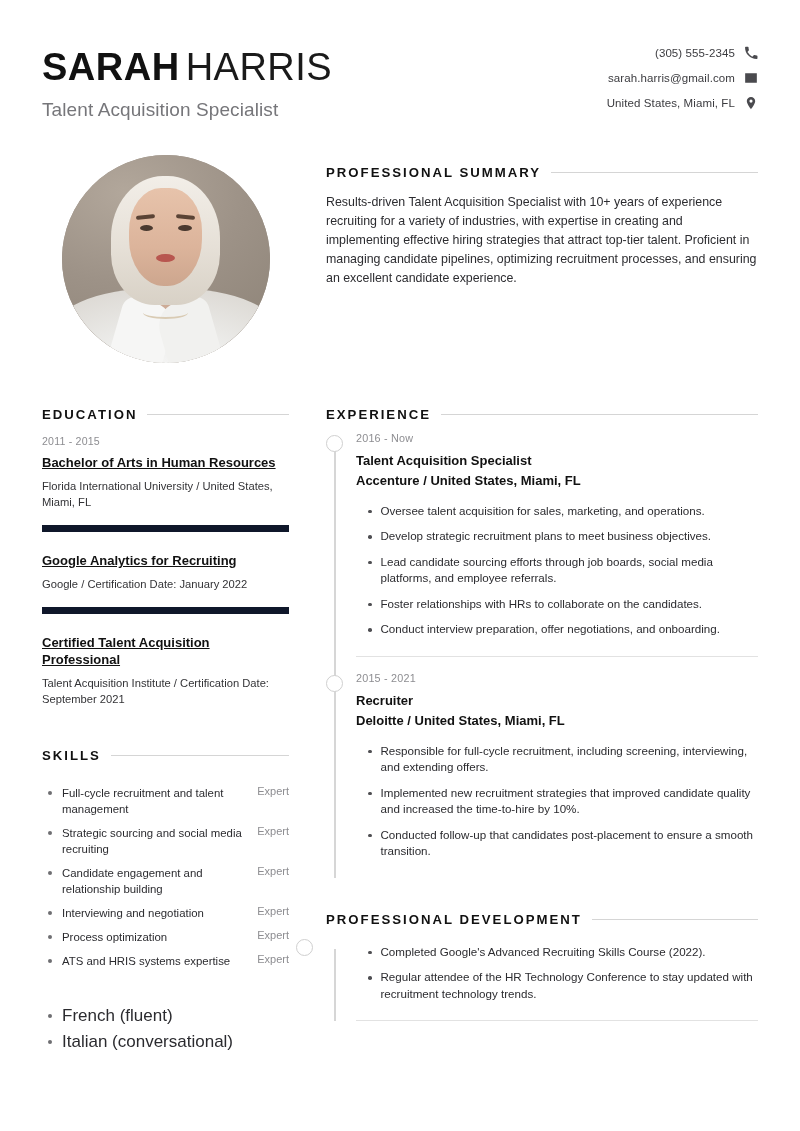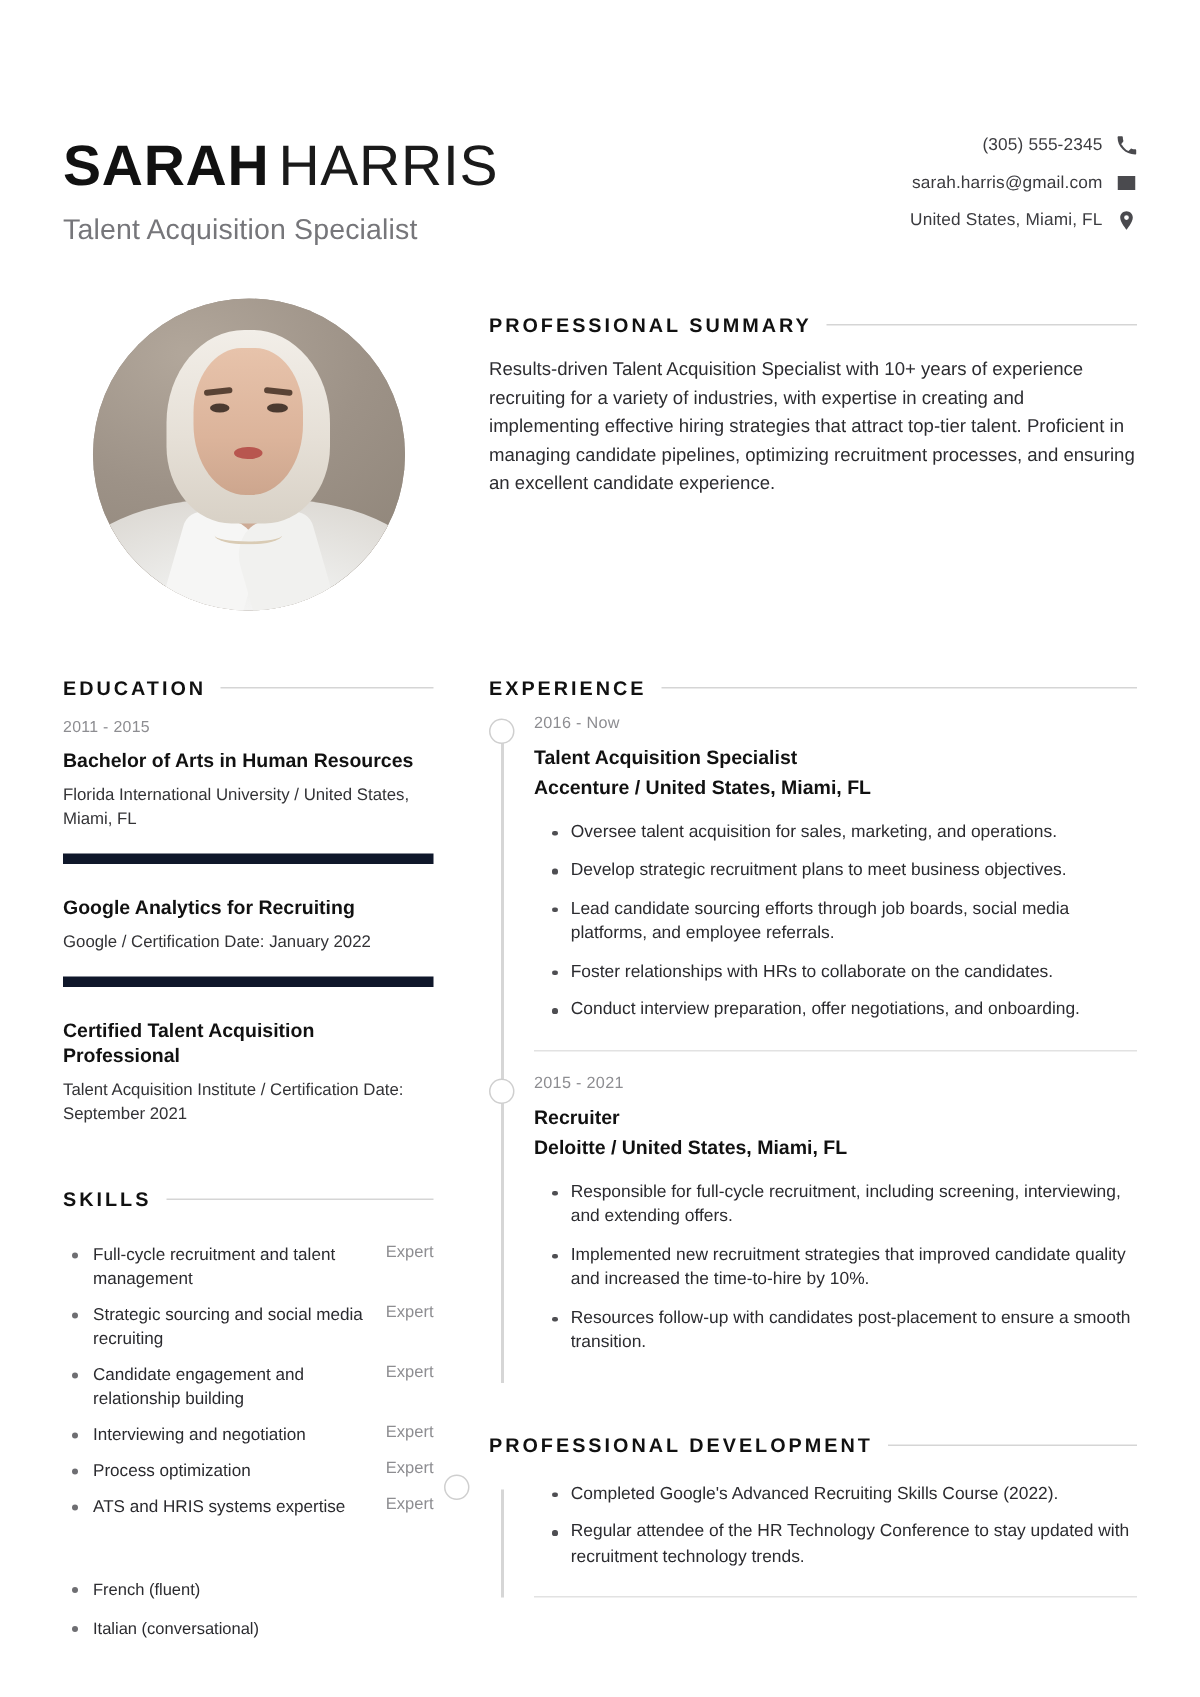--- a/index.html
+++ b/index.html
@@ -3,21 +3,21 @@
 <meta charset="utf-8">
 <style>
   * { box-sizing: border-box; margin: 0; padding: 0; }
   html, body {
     width: 800px; height: 1131px;
     background: #ffffff;
     font-family: "Liberation Sans", sans-serif;
     color: #1a1a1a;
     -webkit-font-smoothing: antialiased;
   }
-  .page { position: relative; width: 800px; height: 1031px; padding: 40px 42px 16px 42px; margin-top: 44px; }
+  .page { position: relative; width: 800px; height: 1031px; padding: 40px 42px 16px 42px; }
 
   
   .header { display: flex; align-items: flex-start; justify-content: space-between; }
   .name-block { padding-top: 4px; }
   .name { font-size: 38px; line-height: 46px; letter-spacing: 0.5px; white-space: nowrap; }
   .name .first { font-weight: 700; color: #111111; }
   .name .last { font-weight: 300; color: #1a1a1a; margin-left: 6px; }
   .job-title { margin-top: 9px; font-size: 19px; font-weight: 400; color: #76767a; letter-spacing: 0.1px; }
 
   .contact { display: flex; flex-direction: column; align-items: flex-end; gap: 11px; padding-top: 6px; }
@@ -74,34 +74,34 @@
 
   
   .columns { display: flex; margin-top: 44px; }
   .left-col { width: 247px; flex: 0 0 247px; }
   .right-col { flex: 1; padding-left: 37px; }
 
   
   .edu-item { padding: 13px 0 15px 0; }
   .edu-item + .edu-item { border-top: 7px solid #0f172a; }
   .edu-date { font-size: 10.6px; color: #8d8d91; letter-spacing: 0.2px; }
-  .edu-degree { margin-top: 7px; font-size: 13px; font-weight: 700; line-height: 17px; color: #111111; }
+  .edu-degree { margin-top: 7px; font-size: 13px; font-weight: 700; line-height: 17px; color: #111111; text-decoration: underline; }
   .edu-school { margin-top: 7px; font-size: 11.2px; line-height: 16px; color: #333336; }
 
   
   .skills-wrap { margin-top: 18px; }
   .skill-row { display: flex; align-items: flex-start; padding: 4px 0; }
   .bullet { flex: 0 0 auto; width: 4px; height: 4px; border-radius: 50%; background: #6e6e72; margin: 6px 10px 0 6px; }
   .skill-name { flex: 1; font-size: 11.4px; line-height: 16px; color: #2b2b2f; padding-right: 8px; }
   .skill-level { flex: 0 0 auto; font-size: 11px; color: #8d8d91; padding-top: 0px; }
 
   
   .lang-wrap { margin-top: 14px; }
   .lang-row { display: flex; align-items: flex-start; padding: 5px 0; }
-  .lang-name { font-size: 11px; line-height: 16px; color: #2b2b2f; }
+  .lang-name { font-size: 17px; line-height: 16px; color: #2b2b2f; }
 
   
   .timeline { position: relative; margin-top: 10px; padding-left: 30px; }
   .tl-line { position: absolute; left: 8px; top: 10px; bottom: 0; width: 1.5px; background: #d6d6d6; }
   .tl-entry { position: relative; padding-bottom: 14px; }
   .tl-entry + .tl-entry { padding-top: 16px; }
   .tl-entry + .tl-entry::before { content: ""; position: absolute; left: 0; right: 0; top: 0; height: 1px; background: #e2e2e2; }
   .tl-dot { position: absolute; left: -30px; top: 3px; width: 17px; height: 17px; border-radius: 50%; background: #ffffff; border: 1.5px solid #cfcfcf; }
   .tl-entry + .tl-entry .tl-dot { top: 19px; }
   .exp-date { font-size: 10.8px; color: #8d8d91; letter-spacing: 0.2px; }
@@ -312,21 +312,21 @@
               <div class="exp-bullet">
                 <span class="bullet"></span>
                 <span class="txt">Responsible for full-cycle recruitment, including screening, interviewing, and extending offers.</span>
               </div>
               <div class="exp-bullet">
                 <span class="bullet"></span>
                 <span class="txt">Implemented new recruitment strategies that improved candidate quality and increased the time-to-hire by 10%.</span>
               </div>
               <div class="exp-bullet">
                 <span class="bullet"></span>
-                <span class="txt">Resources follow-up with candidates post-placement to ensure a smooth transition.</span>
+                <span class="txt">Conducted follow-up that candidates post-placement to ensure a smooth transition.</span>
               </div>
             </div>
           </div>
         </div>
       </div>
 
       <div class="pd-section">
         <div class="sec-head">
           <span class="label">PROFESSIONAL DEVELOPMENT</span>
           <span class="rule"></span>

